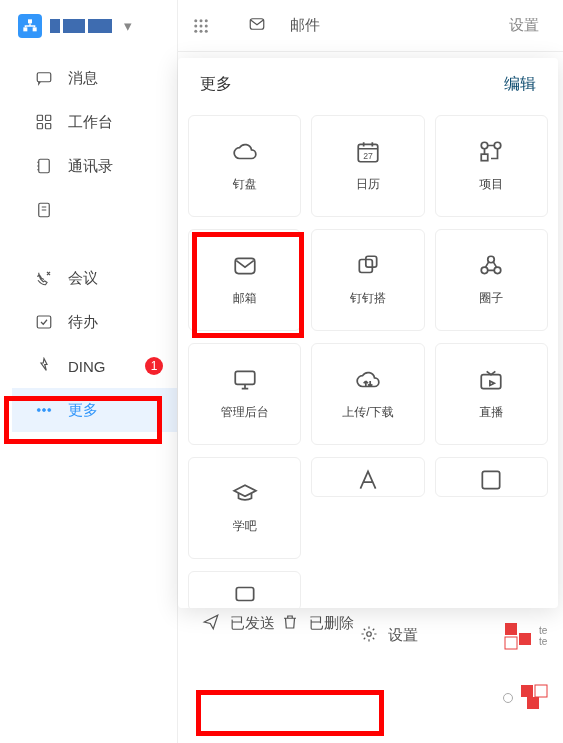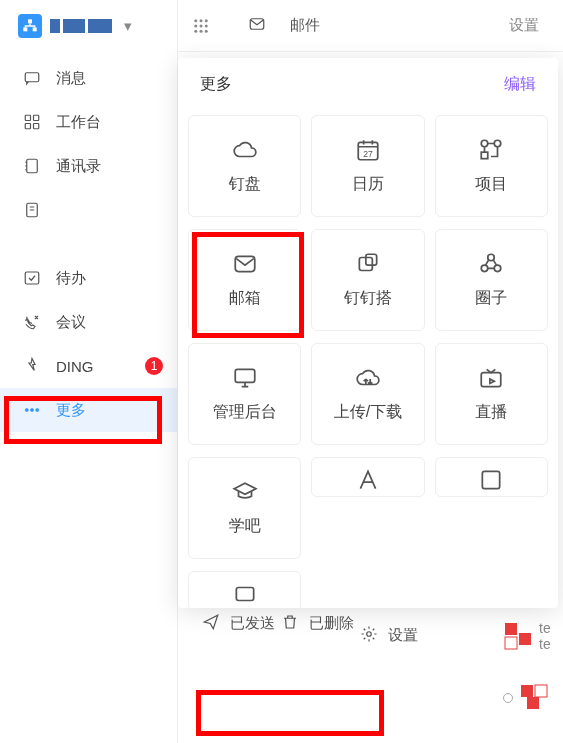--- a/index.html
+++ b/index.html
@@ -47,21 +47,21 @@
     align-items: center;
   }
   .org-name-mask .blk {
     background: #3e6cb0;
     height: 14px;
   }
   .blk.a { width: 10px; }
   .blk.b { width: 22px; }
   .blk.c { width: 24px; }
   .org-caret { color: #888; margin-left: 4px; }
-  .sb-list { flex: 1; padding-top: 4px; }
+  .sb-list { flex: 1; padding-top: 4px; padding-left: 12px; }
   .sb-item {
     height: 44px;
     display: flex;
     align-items: center;
     padding-left: 22px;
     gap: 14px;
     color: #444;
     cursor: pointer;
   }
   .sb-item .icon { width: 20px; display:flex; align-items:center; justify-content:center; }
@@ -138,21 +138,21 @@
   .mail-row svg { width:18px; height:18px; stroke:#555; }
   .mail-row.settings { margin-top: 12px; }
   .mail-list-side {
     position:absolute;
     right:0; top: 608px;
     width: 60px;
   }
   .ml-item {
     height: 56px;
     display:flex; align-items:center; gap:6px;
-    font-size:14px; color:#888;
+    font-size:10px; color:#888;
   }
   .ml-icon { width:30px; height:30px; }
 
   
   .more-panel {
     position: absolute;
     left: 178px;
     top: 58px;
     width: 380px;
     height: 550px;
@@ -162,21 +162,21 @@
     z-index: 5;
     display:flex;
     flex-direction:column;
   }
   .mp-head {
     height: 54px;
     display:flex; align-items:center; justify-content:space-between;
     padding: 0 22px;
     font-size: 16px;
   }
-  .mp-head .edit { color:#8b5cf6; }
+  .mp-head .edit { color:#0c4a6e; }
   .mp-grid {
     display:grid;
     grid-template-columns: repeat(3, 1fr);
     gap: 12px 10px;
     padding: 4px 10px 10px 10px;
     overflow:hidden;
   }
   .tile {
     height: 102px;
     border: 1px solid #eee;
@@ -184,21 +184,21 @@
     display:flex;
     flex-direction:column;
     align-items:center;
     justify-content:center;
     gap: 10px;
     cursor:pointer;
     background:#fff;
   }
   .tile .ticon { width:28px; height:28px; display:flex; align-items:center; justify-content:center; }
   .tile .ticon svg { width:26px; height:26px; stroke:#555; fill:none; stroke-width:1.6; }
-  .tile .tlabel { font-size:16px; color:#444; }
+  .tile .tlabel { font-size:12px; color:#444; }
   .tile.partial { height: 40px; overflow:hidden; justify-content:flex-start; padding-top:8px;}
 </style>
 </head>
 <body>
 
 <div class="root">
 
   <div class="sidebar">
     <div class="sb-header">
       <span class="org-icon">
@@ -253,34 +253,34 @@
               <path d="M9 8h6M9 12h6"></path>
             </svg>
           </span>
       </div>
 
       <div class="sb-gap"></div>
 
       <div class="sb-item">
         <span class="icon">
             <svg viewBox="0 0 24 24" fill="none" stroke-width="1.6">
+              <path d="M5 5c0 6 0 6 7 9M16 4l4 4M20 4l-4 4"></path>
+              <path d="M4 15c3 4 6 6 10 6l2-3-3-2-2 1-4-4 1-2-2-3-3 2"></path>
+            </svg>
+          </span>
+        <span class="label">会议</span>
+      </div>
+      <div class="sb-item">
+        <span class="icon">
+            <svg viewBox="0 0 24 24" fill="none" stroke-width="1.6">
               <rect x="3" y="4" width="18" height="16" rx="2"></rect>
               <path d="M8 12l3 3 5-6"></path>
             </svg>
           </span>
         <span class="label">待办</span>
-      </div>
-      <div class="sb-item">
-        <span class="icon">
-            <svg viewBox="0 0 24 24" fill="none" stroke-width="1.6">
-              <path d="M5 5c0 6 0 6 7 9M16 4l4 4M20 4l-4 4"></path>
-              <path d="M4 15c3 4 6 6 10 6l2-3-3-2-2 1-4-4 1-2-2-3-3 2"></path>
-            </svg>
-          </span>
-        <span class="label">会议</span>
       </div>
       <div class="sb-item">
         <span class="icon">
             <svg viewBox="0 0 24 24" fill="none" stroke-width="1.6">
               <path d="M12 2l4 8h-3l2 8-7-10h3z"></path>
             </svg>
           </span>
         <span class="label">DING</span>
         <span class="badge">1</span>
       </div>

